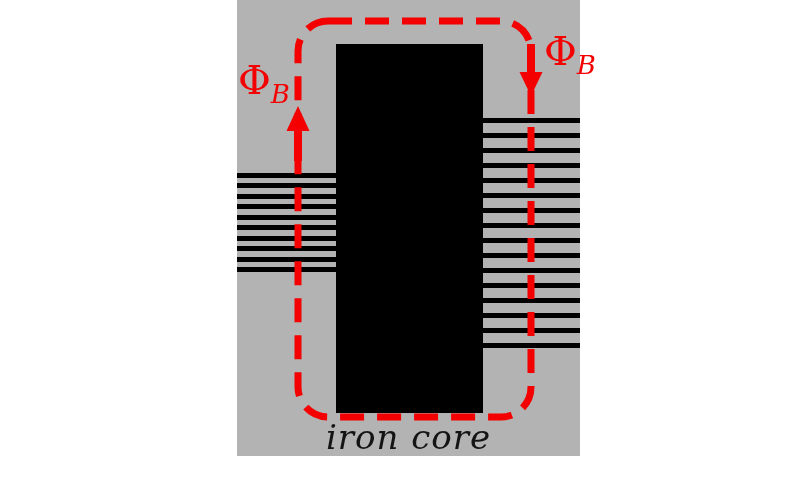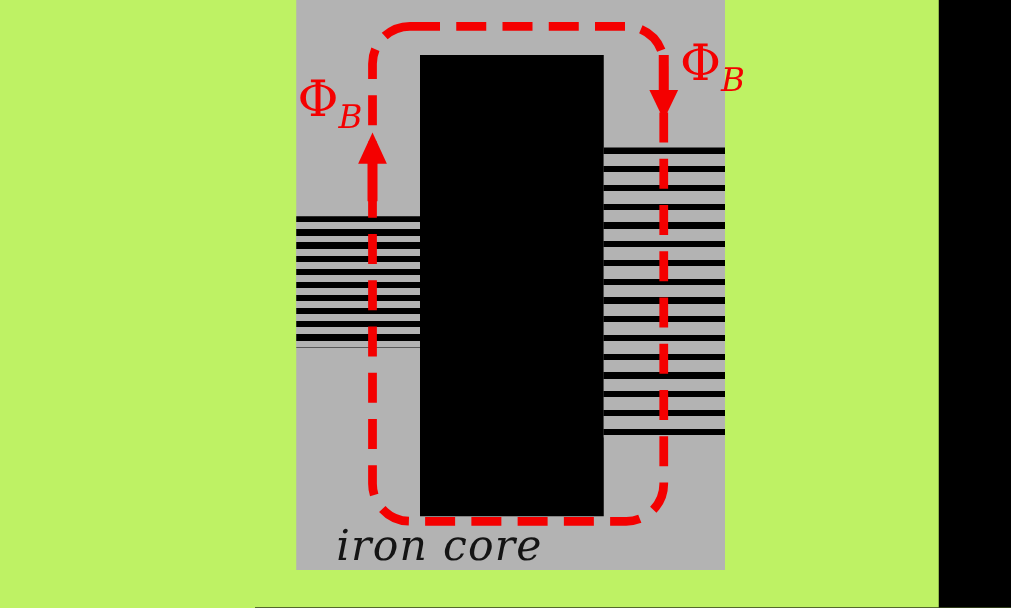--- a/index.html
+++ b/index.html
@@ -1,19 +1,19 @@
 <!DOCTYPE html>
 <html><head>
 <meta charset="utf-8">
 <style>
   html,body{margin:0;padding:0;background:#000;}
   .stage{
     position:relative;
-    width:751px;height:486px;
-    background:#bef264;
+    width:809px;height:486px;
+    background:#ffffff;
     overflow:hidden;
     font-family:"DejaVu Serif", serif;
   }
   
   .core-body{
     position:absolute;
     left:237px;top:0;width:343px;height:456px;
     background:#b3b3b3;
   }
   
@@ -52,27 +52,26 @@
     font-style:italic;
     line-height:1;
     vertical-align:-9px;
   }
   .flux-label-left{left:238px;top:60px;}
   .flux-label-right{left:544px;top:31px;}
   
   .core-caption{
     position:absolute;
     left:237px;top:420px;width:343px;
-    text-align:left;
+    text-align:center;
     font-style:italic;
     font-size:34px;line-height:1;
     color:#141414;
     font-family:"DejaVu Serif", serif;
     letter-spacing:1px;
-    padding-left:32px;
   }
 </style>
 </head>
 <body>
 
 <div class="stage">
 
   <div class="core-body"></div>
   <div class="core-window"></div>
 

